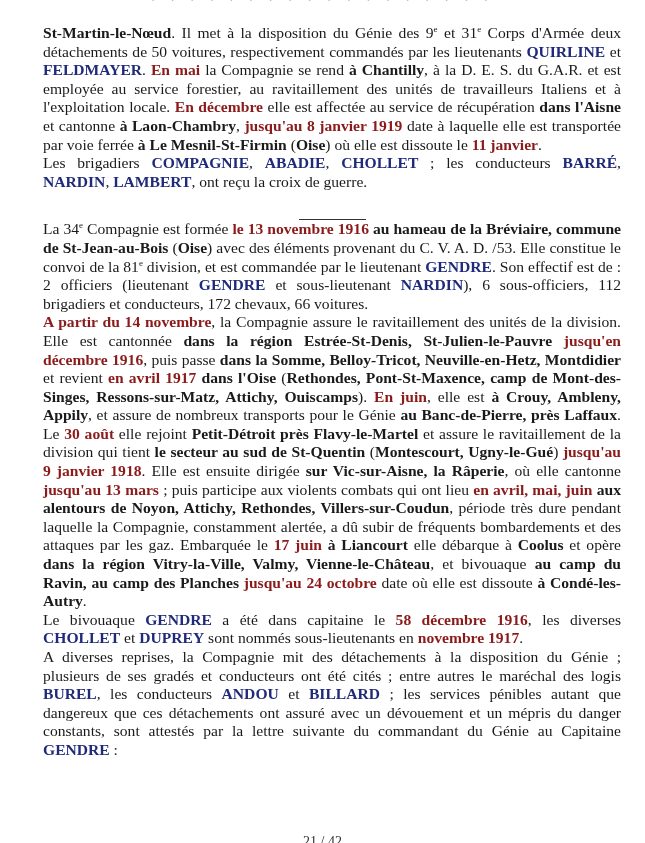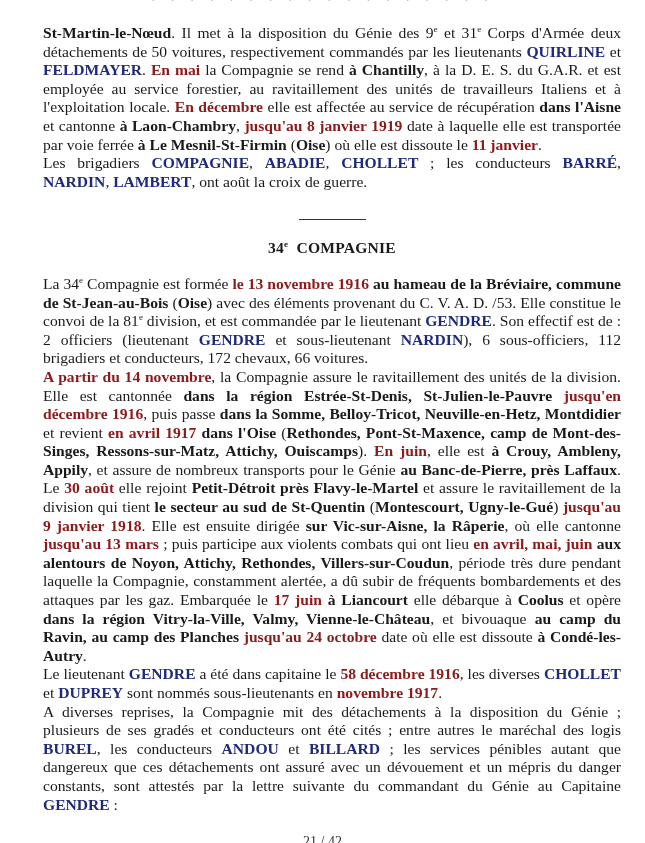--- a/index.html
+++ b/index.html
@@ -17,26 +17,25 @@
   h2 { text-align: center; font-size: 15.6px; font-weight: bold; margin: 19px 0 17px 0; line-height: 18.6px; letter-spacing: 0.2px; }
   .pagenum { position: absolute; top: 834px; left: 0; width: 645px; text-align: center; font-size: 14px; color: #333; }
 </style>
 </head>
 <body>
 
 <div class="top-cut">· · · · · · · · · · · · · · · · · ·</div>
 
 <div class="page">
   <p><span class="b">St-Martin-le-Nœud</span><span>. Il met à la disposition du Génie des 9</span><sup>e</sup><span> et 31</span><sup>e</sup><span> Corps d'Armée deux détachements de 50 voitures, respectivement commandés par les lieutenants </span><span class="n">QUIRLINE</span><span> et </span><span class="n">FELDMAYER</span><span>. </span><span class="r">En mai</span><span> la Compagnie se rend </span><span class="b">à Chantilly</span><span>, à la D. E. S. du G.A.R. et est employée au service forestier, au ravitaillement des unités de travailleurs Italiens et à l'exploitation locale. </span><span class="r">En décembre</span><span> elle est affectée au service de récupération </span><span class="b">dans l'Aisne</span><span> et cantonne </span><span class="b">à Laon-Chambry</span><span>, </span><span class="r">jusqu'au 8 janvier 1919</span><span> date à laquelle elle est transportée par voie ferrée </span><span class="b">à Le Mesnil-St-Firmin</span><span> (</span><span class="b">Oise</span><span>) où elle est dissoute le </span><span class="r">11 janvier</span><span>.</span></p>
-  <p><span>Les brigadiers </span><span class="n">COMPAGNIE</span><span>, </span><span class="n">ABADIE</span><span>, </span><span class="n">CHOLLET</span><span> ; les conducteurs </span><span class="n">BARRÉ</span><span>, </span><span class="n">NARDIN</span><span>, </span><span class="n">LAMBERT</span><span>, ont août la croix de guerre.</span></p>
+  <p><span>Les brigadiers </span><span class="n">COMPAGNIE</span><span>, </span><span class="n">ABADIE</span><span>, </span><span class="n">CHOLLET</span><span> ; les conducteurs </span><span class="n">BARRÉ</span><span>, </span><span class="n">NARDIN</span><span>, </span><span class="n">LAMBERT</span><span>, ont reçu la croix de guerre.</span></p>
 
   <div class="sep"></div>
 
-  <h2><span>34</span><sup>e</sup><span style="white-space:pre">  COMPAGNIE</span></h2>
 
   <p><span>La 34</span><sup>e</sup><span> Compagnie est formée </span><span class="r">le 13 novembre 1916</span><span> </span><span class="b">au hameau de la Bréviaire, commune de St-Jean-au-Bois</span><span> (</span><span class="b">Oise</span><span>) avec des éléments provenant du C. V. A. D. /53. Elle constitue le convoi de la 81</span><sup>e</sup><span> division, et est commandée par le lieutenant </span><span class="n">GENDRE</span><span>. Son effectif est de : 2 officiers (lieutenant </span><span class="n">GENDRE</span><span> et sous-lieutenant </span><span class="n">NARDIN</span><span>), 6 sous-officiers, 112 brigadiers et conducteurs, 172 chevaux, 66 voitures.</span></p>
   <p><span class="r">A partir du 14 novembre</span><span>, la Compagnie assure le ravitaillement des unités de la division. Elle est cantonnée </span><span class="b">dans la région Estrée-St-Denis, St-Julien-le-Pauvre</span><span> </span><span class="r">jusqu'en décembre 1916</span><span>, puis passe </span><span class="b">dans la Somme, Belloy-Tricot, Neuville-en-Hetz, Montdidier</span><span> et revient </span><span class="r">en avril 1917</span><span> </span><span class="b">dans l'Oise</span><span> (</span><span class="b">Rethondes, Pont-St-Maxence, camp de Mont-des-Singes, Ressons-sur-Matz, Attichy, Ouiscamps</span><span>). </span><span class="r">En juin</span><span>, elle est </span><span class="b">à Crouy, Ambleny, Appily</span><span>, et assure de nombreux transports pour le Génie </span><span class="b">au Banc-de-Pierre, près Laffaux</span><span>. Le </span><span class="r">30 août</span><span> elle rejoint </span><span class="b">Petit-Détroit près Flavy-le-Martel</span><span> et assure le ravitaillement de la division qui tient </span><span class="b">le secteur au sud de St-Quentin</span><span> (</span><span class="b">Montescourt, Ugny-le-Gué</span><span>) </span><span class="r">jusqu'au 9 janvier 1918</span><span>. Elle est ensuite dirigée </span><span class="b">sur Vic-sur-Aisne, la Râperie</span><span>, où elle cantonne </span><span class="r">jusqu'au 13 mars</span><span> ; puis participe aux violents combats qui ont lieu </span><span class="r">en avril, mai, juin</span><span> </span><span class="b">aux alentours de Noyon, Attichy, Rethondes, Villers-sur-Coudun</span><span>, période très dure pendant laquelle la Compagnie, constamment alertée, a dû subir de fréquents bombardements et des attaques par les gaz. Embarquée le </span><span class="r">17 juin</span><span> </span><span class="b">à Liancourt</span><span> elle débarque à </span><span class="b">Coolus</span><span> et opère </span><span class="b">dans la région Vitry-la-Ville, Valmy, Vienne-le-Château</span><span>, et bivouaque </span><span class="b">au camp du Ravin, au camp des Planches</span><span> </span><span class="r">jusqu'au 24 octobre</span><span> date où elle est dissoute </span><span class="b">à Condé-les-Autry</span><span>.</span></p>
-  <p><span>Le lieutenant </span><span class="n">GENDRE</span><span> a été dans capitaine le </span><span class="r">58 décembre 1916</span><span>, les diverses </span><span class="n">CHOLLET</span><span> et </span><span class="n">DUPREY</span><span> sont nommés sous-lieutenants en </span><span class="r">novembre 1917</span><span>.</span></p>
+  <p><span>Le bivouaque </span><span class="n">GENDRE</span><span> a été dans capitaine le </span><span class="r">58 décembre 1916</span><span>, les diverses </span><span class="n">CHOLLET</span><span> et </span><span class="n">DUPREY</span><span> sont nommés sous-lieutenants en </span><span class="r">novembre 1917</span><span>.</span></p>
   <p><span>A diverses reprises, la Compagnie mit des détachements à la disposition du Génie ; plusieurs de ses gradés et conducteurs ont été cités ; entre autres le maréchal des logis </span><span class="n">BUREL</span><span>, les conducteurs </span><span class="n">ANDOU</span><span> et </span><span class="n">BILLARD</span><span> ; les services pénibles autant que dangereux que ces détachements ont assuré avec un dévouement et un mépris du danger constants, sont attestés par la lettre suivante du commandant du Génie au Capitaine </span><span class="n">GENDRE</span><span> :</span></p>
 
 </div>
 
 <div class="pagenum">21 / 42</div>
 
 </body></html>

